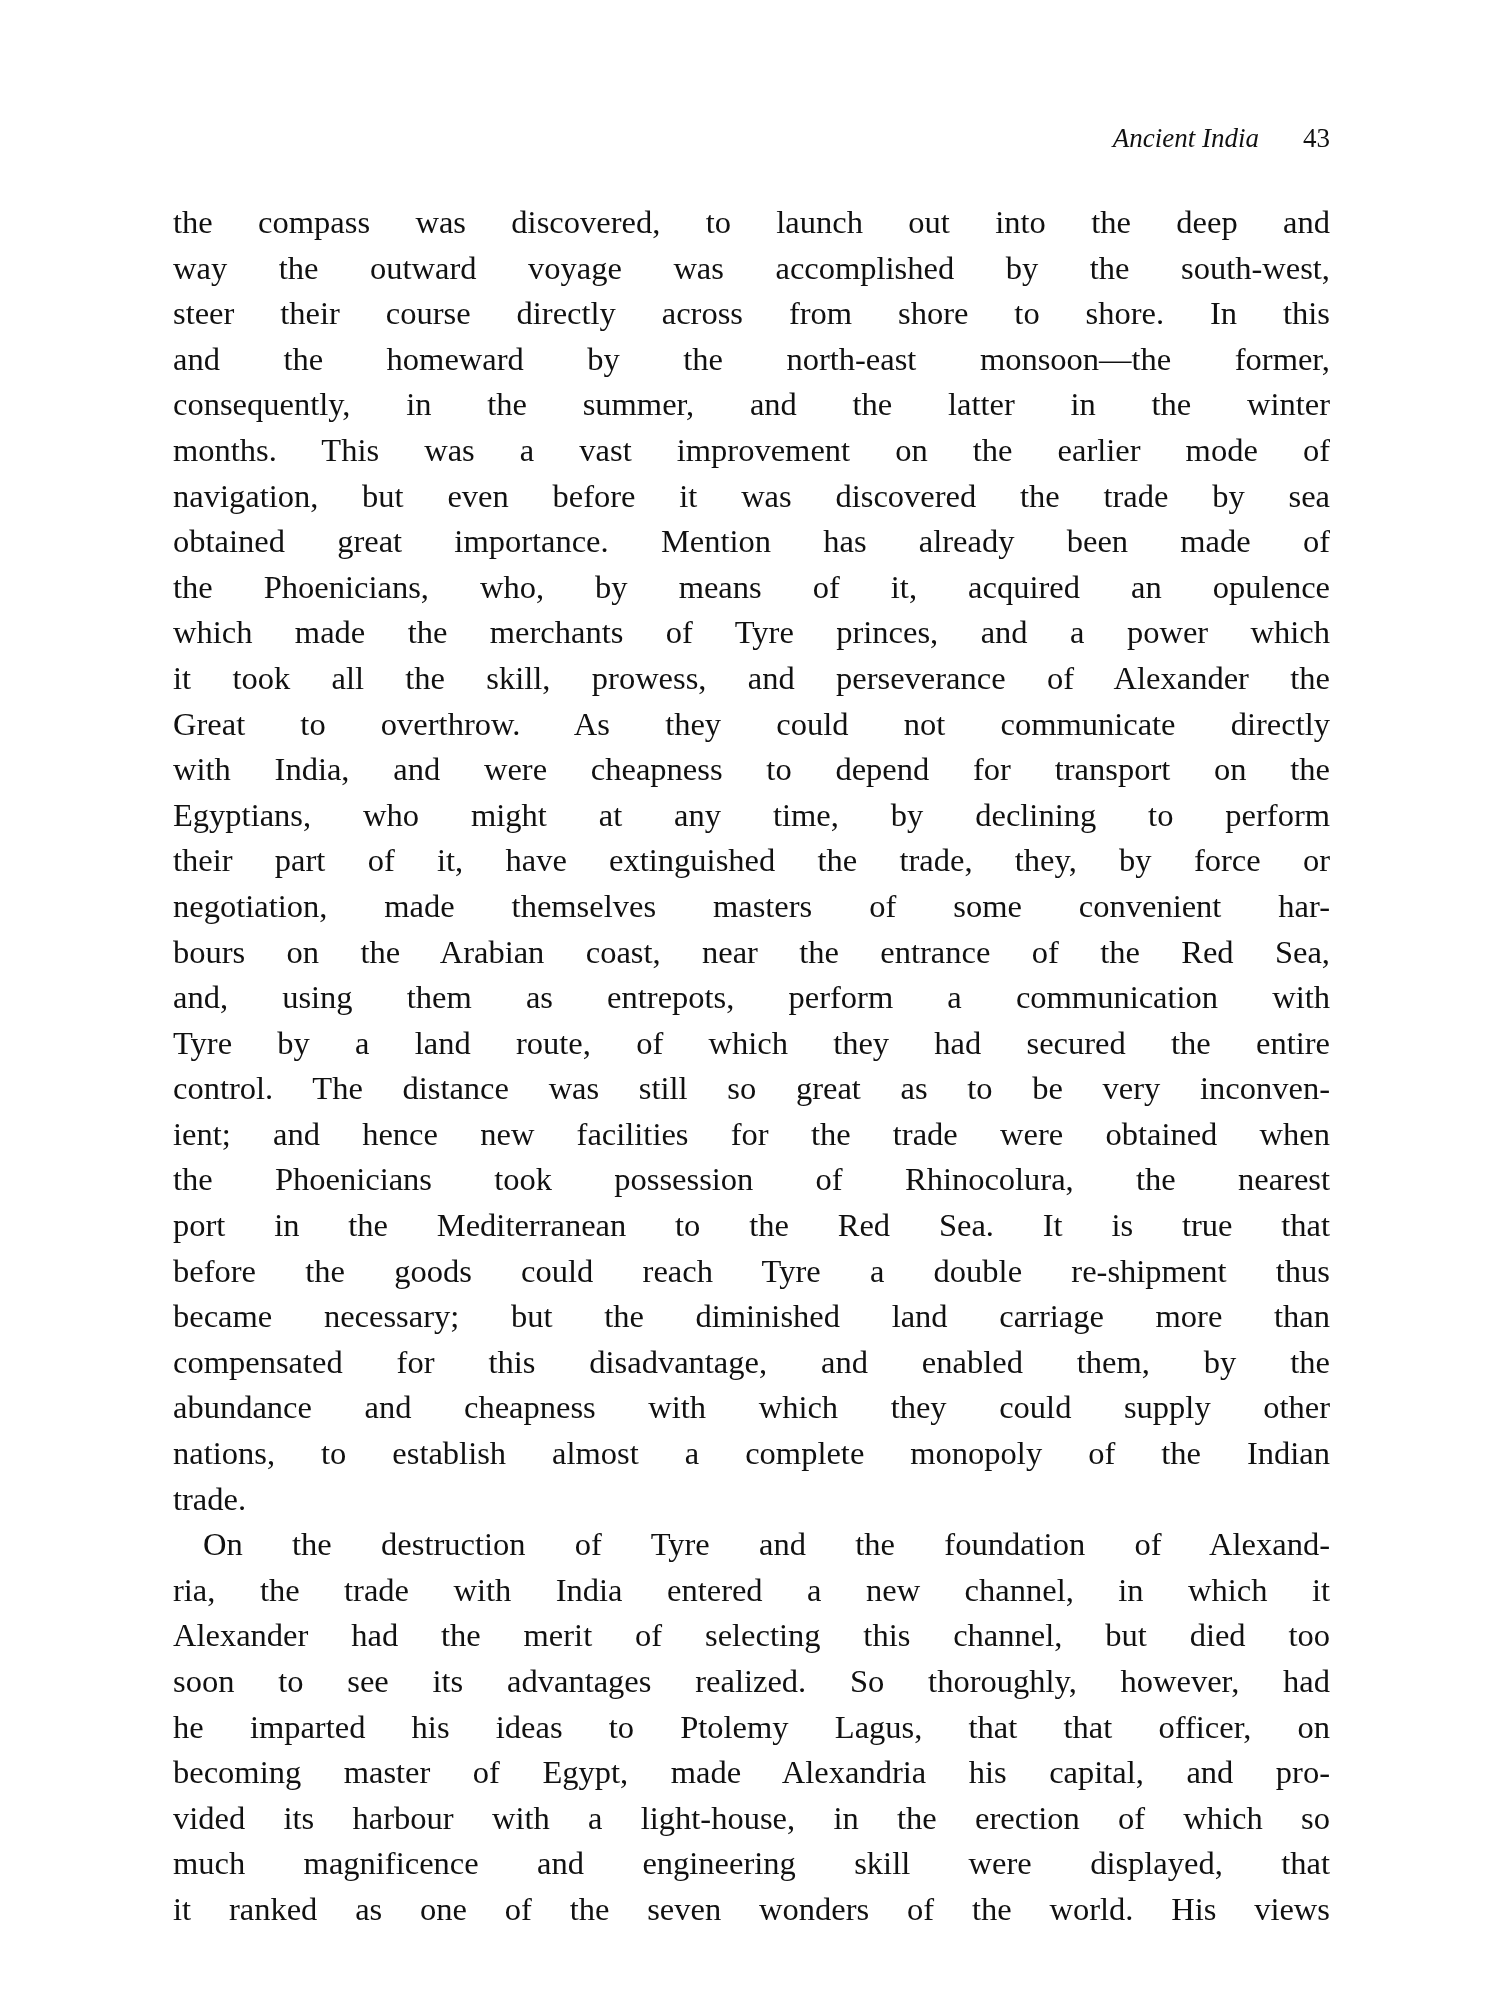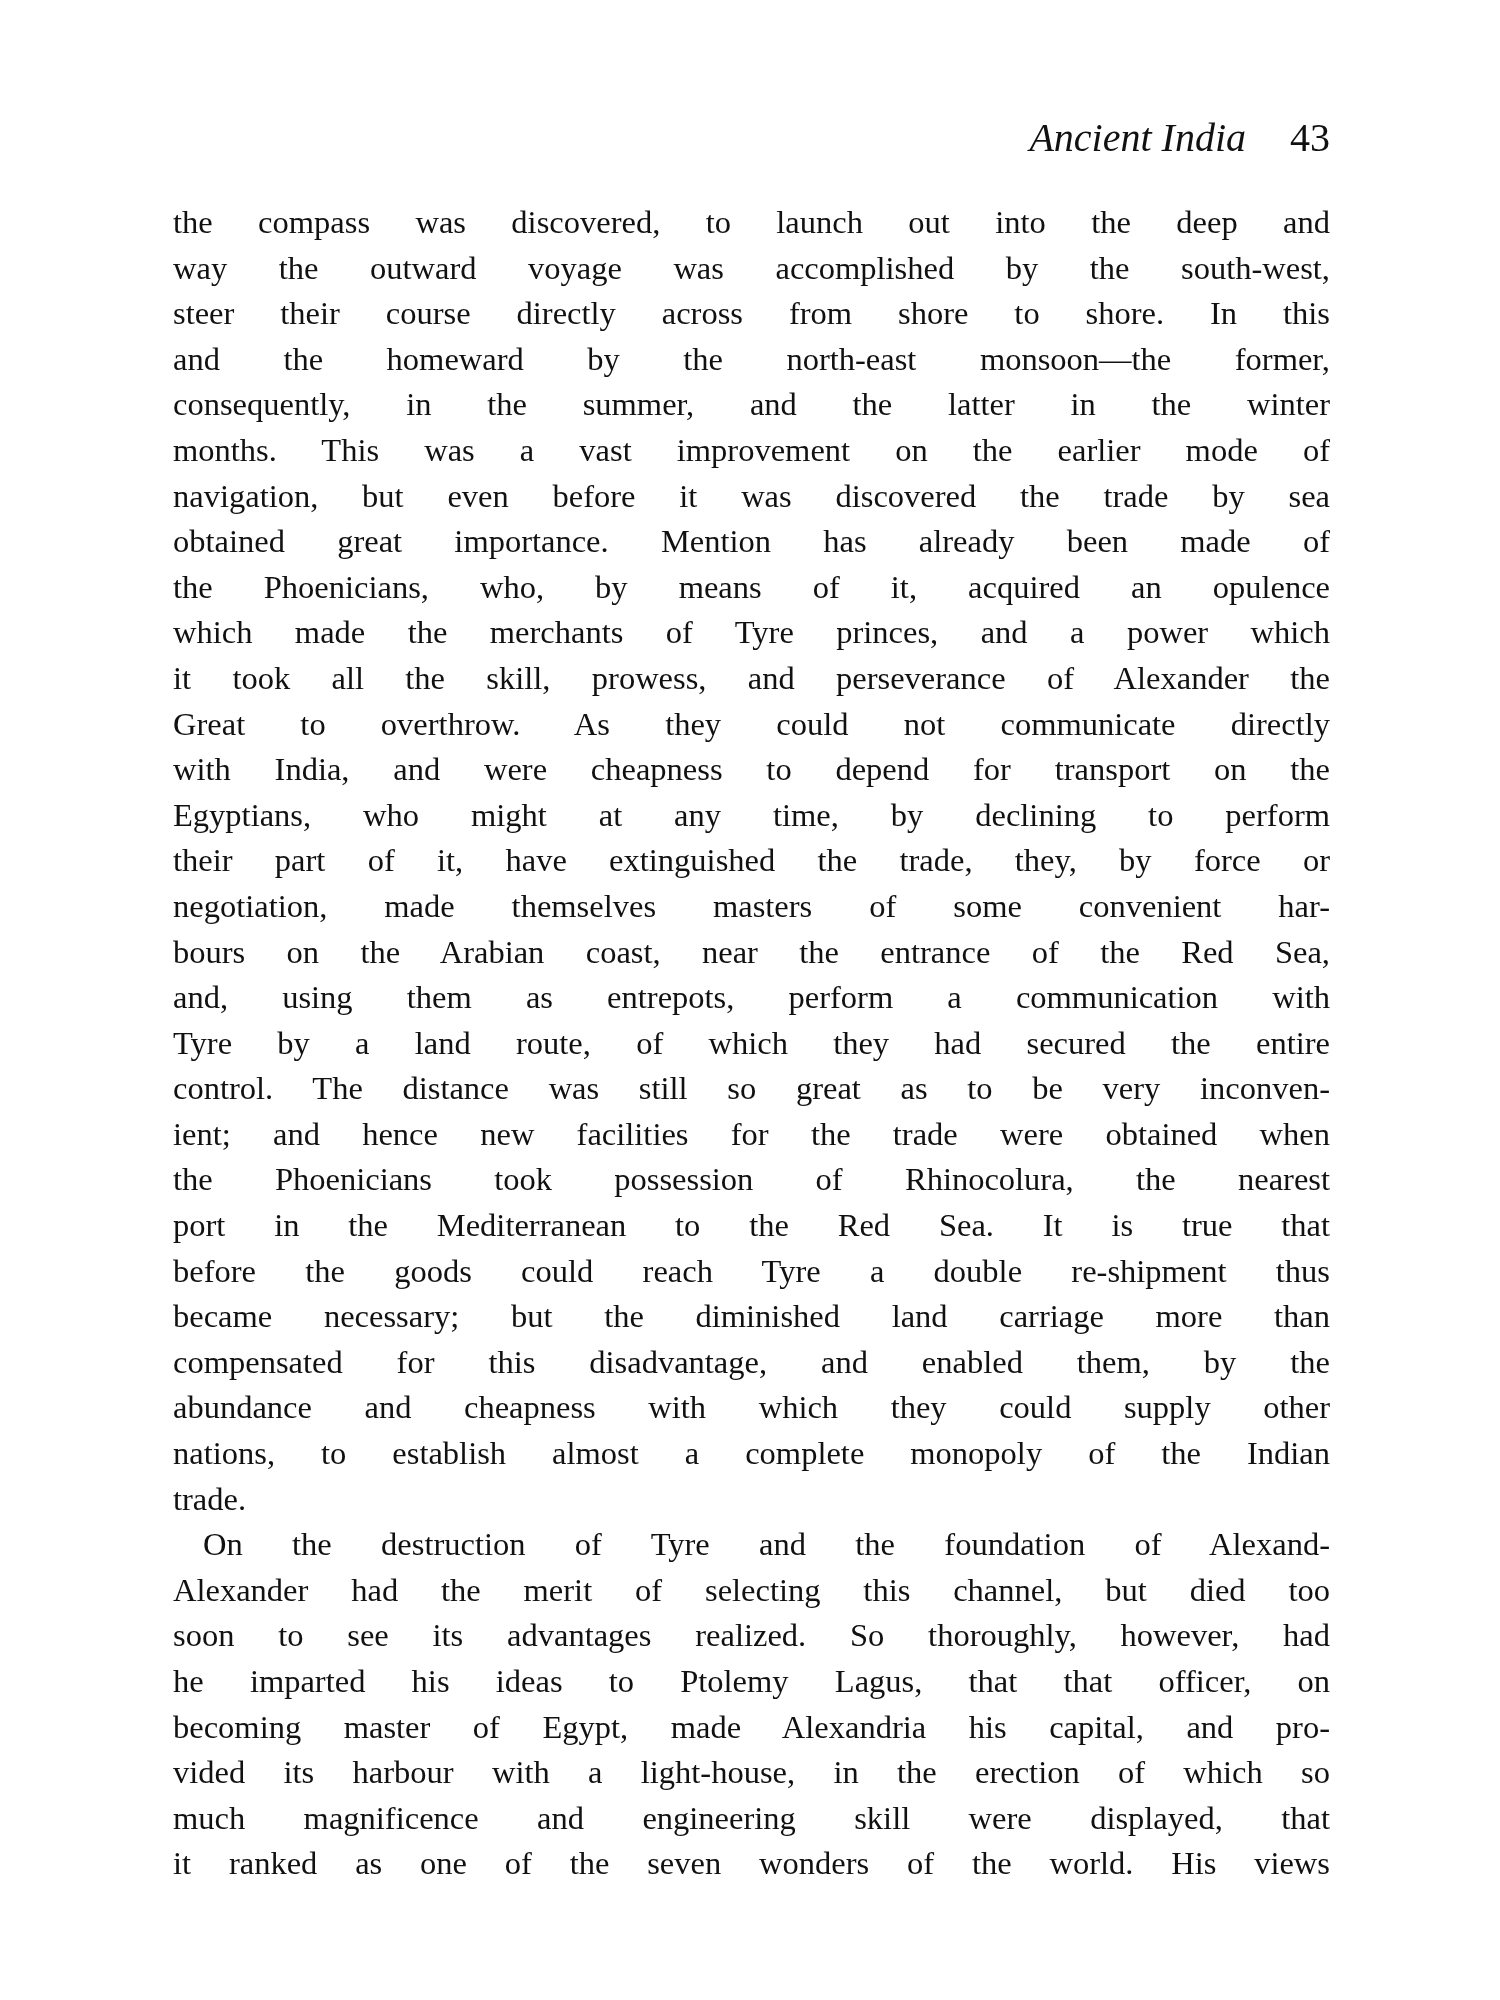--- a/index.html
+++ b/index.html
@@ -1,21 +1,21 @@
 <!DOCTYPE html>
 <html><head>
 <meta charset="utf-8">
 <style>
   html, body { margin: 0; padding: 0; background: #ffffff; }
   body { width: 1500px; height: 2000px; position: relative; overflow: hidden; }
   .page { position: absolute; left: 0; top: 0; width: 1500px; height: 2000px; background: #fff; color: #111; }
   .running-head {
     position: absolute; top: 118px; left: 173px; width: 1157px;
     text-align: right; font-family: "Liberation Serif", "DejaVu Serif", serif;
-    font-size: 40px; line-height: 40px; color: #111;
+    font-size: 27px; line-height: 40px; color: #111;
   }
   .running-head .title { font-style: italic; }
   .running-head .num { margin-left: 44px; }
   .body-text {
     position: absolute; top: 200px; left: 173px; width: 1157px;
     font-family: "Liberation Serif", "DejaVu Serif", serif;
     font-size: 32.5px; line-height: 45.6px; color: #111;
   }
   .line {
     display: block; height: 45.6px; white-space: nowrap;
@@ -59,20 +59,21 @@
       <span class="line">port in the Mediterranean to the Red Sea. It is true that</span>
       <span class="line">before the goods could reach Tyre a double re-shipment thus</span>
       <span class="line">became necessary; but the diminished land carriage more than</span>
       <span class="line">compensated for this disadvantage, and enabled them, by the</span>
       <span class="line">abundance and cheapness with which they could supply other</span>
       <span class="line">nations, to establish almost a complete monopoly of the Indian</span>
       <span class="line last">trade.</span>
     </div>
     <div>
       <span class="line indent">On the destruction of Tyre and the foundation of Alexand-</span>
+      <span class="line">ria, the trade with India entered a new channel, in which it</span>
       <span class="line">Alexander had the merit of selecting this channel, but died too</span>
       <span class="line">soon to see its advantages realized. So thoroughly, however, had</span>
       <span class="line">he imparted his ideas to Ptolemy Lagus, that that officer, on</span>
       <span class="line">becoming master of Egypt, made Alexandria his capital, and pro-</span>
       <span class="line">vided its harbour with a light-house, in the erection of which so</span>
       <span class="line">much magnificence and engineering skill were displayed, that</span>
       <span class="line">it ranked as one of the seven wonders of the world. His views</span>
     </div>
   </div>
 </div>

